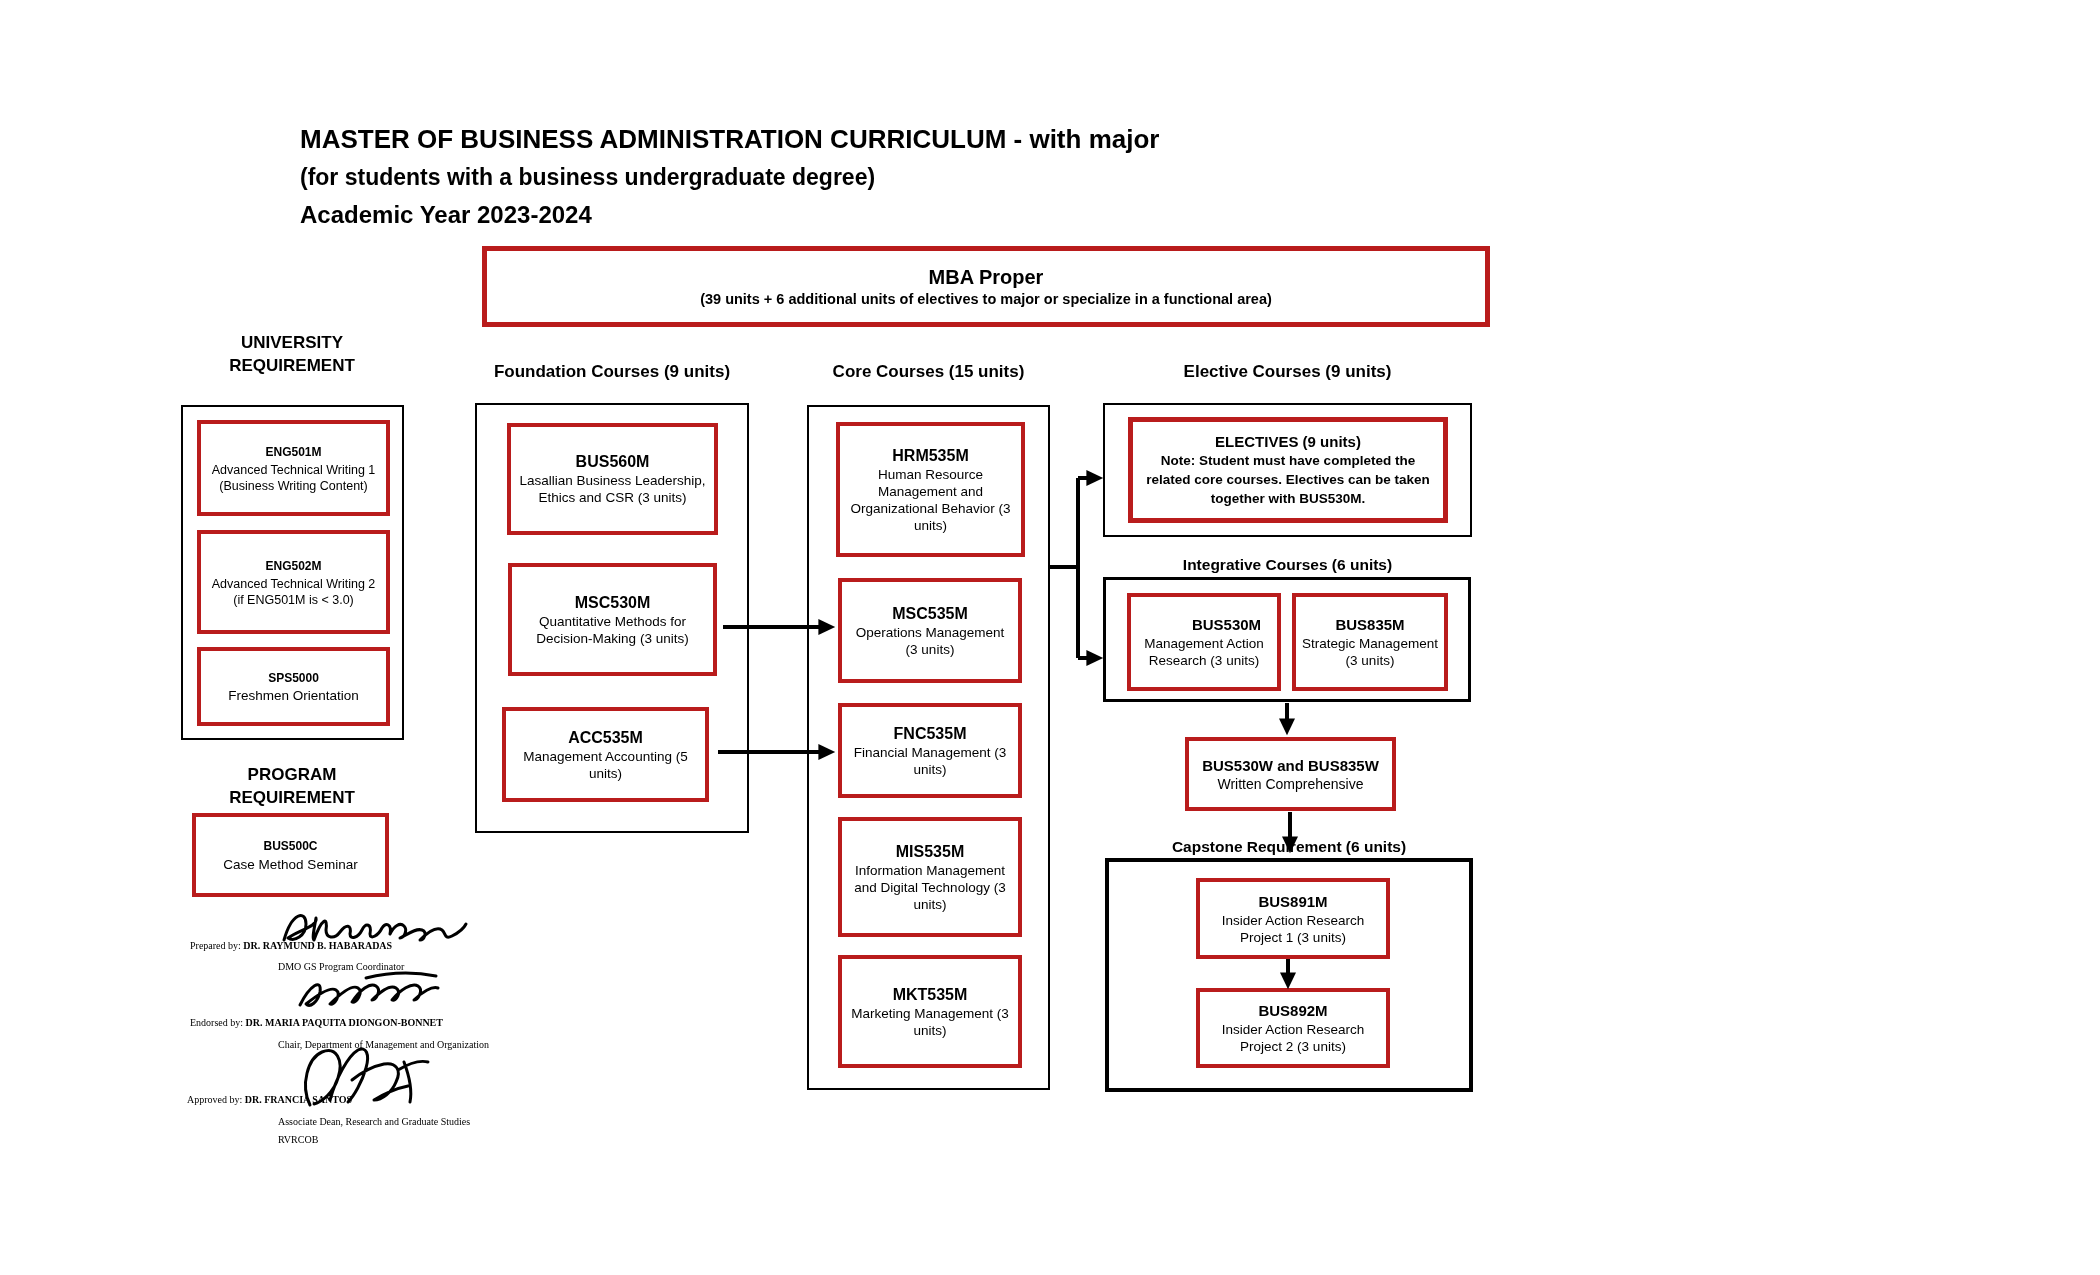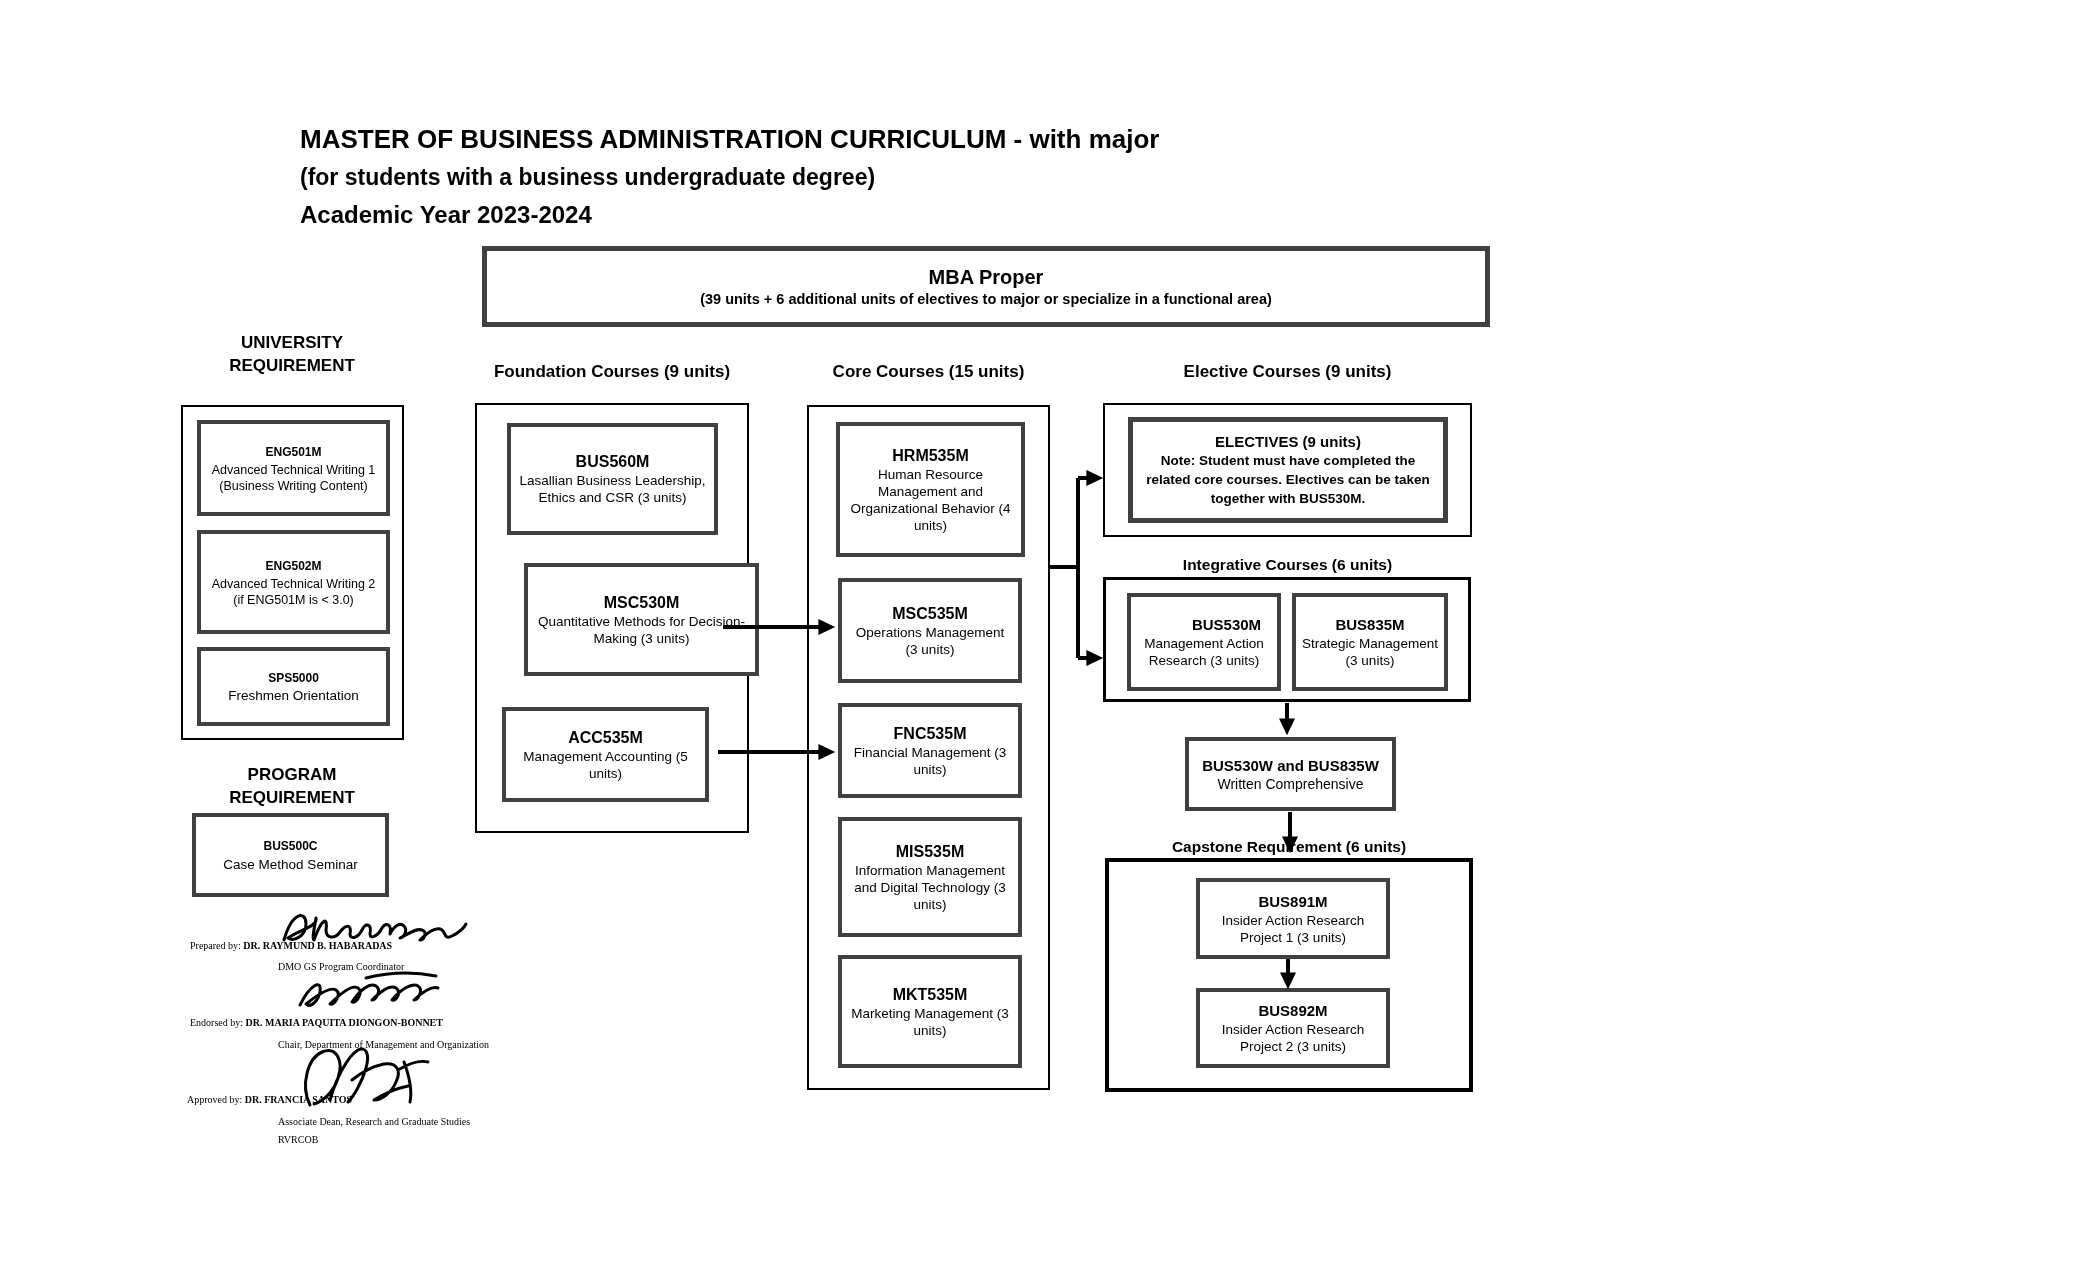--- a/index.html
+++ b/index.html
@@ -4,21 +4,21 @@
 <style>
   html,body{margin:0;padding:0;background:#ffffff;}
   .page{
     position:relative;width:2100px;height:1275px;background:#ffffff;
     font-family:"Liberation Sans", sans-serif;color:#000;overflow:hidden;
   }
   
   .container{position:absolute;box-sizing:border-box;border:2px solid #000;background:transparent;}
   
   .cbox{
-    position:absolute;box-sizing:border-box;border:4px solid #404040;background:#fff;
+    position:absolute;box-sizing:border-box;border:4px solid #b91c1c;background:#fff;
     display:flex;flex-direction:column;align-items:center;justify-content:center;
     text-align:center;padding:2px 6px;
   }
   .code{font-weight:700;font-size:16px;line-height:20px;}
   .code-sm{font-weight:700;font-size:12px;line-height:19px;}
   .desc{font-size:13.5px;line-height:17px;}
   .desc-sm{font-size:12.5px;line-height:16px;}
   .colhdr{position:absolute;font-weight:700;font-size:17px;text-align:center;}
   .subhdr{position:absolute;font-weight:700;font-size:15.5px;text-align:center;}
   .titleblock{position:absolute;font-weight:700;}
@@ -68,33 +68,33 @@
   <div class="cbox" style="left:192px;top:813px;width:197px;height:84px;align-items:center;">
     <div class="code-sm">BUS500C</div>
     <div class="desc">Case Method Seminar</div>
   </div>
 
   <div class="container" style="left:475px;top:403px;width:274px;height:430px;"></div>
   <div class="cbox" style="left:507px;top:423px;width:211px;height:112px;">
     <div class="code">BUS560M</div>
     <div class="desc">Lasallian Business Leadership, Ethics and CSR (3 units)</div>
   </div>
-  <div class="cbox" style="left:524px;top:563px;width:235px;height:113px;">
+  <div class="cbox" style="left:508px;top:563px;width:209px;height:113px;">
     <div class="code">MSC530M</div>
     <div class="desc">Quantitative Methods for Decision-Making (3 units)</div>
   </div>
   <div class="cbox" style="left:502px;top:707px;width:207px;height:95px;">
     <div class="code">ACC535M</div>
     <div class="desc">Management Accounting (5 units)</div>
   </div>
 
   <div class="container" style="left:807px;top:405px;width:243px;height:685px;"></div>
   <div class="cbox" style="left:836px;top:422px;width:189px;height:135px;">
     <div class="code">HRM535M</div>
-    <div class="desc">Human Resource Management and Organizational Behavior (4 units)</div>
+    <div class="desc">Human Resource Management and Organizational Behavior (3 units)</div>
   </div>
   <div class="cbox" style="left:838px;top:578px;width:184px;height:105px;">
     <div class="code">MSC535M</div>
     <div class="desc">Operations Management (3 units)</div>
   </div>
   <div class="cbox" style="left:838px;top:703px;width:184px;height:95px;">
     <div class="code">FNC535M</div>
     <div class="desc">Financial Management (3 units)</div>
   </div>
   <div class="cbox" style="left:838px;top:817px;width:184px;height:120px;">

